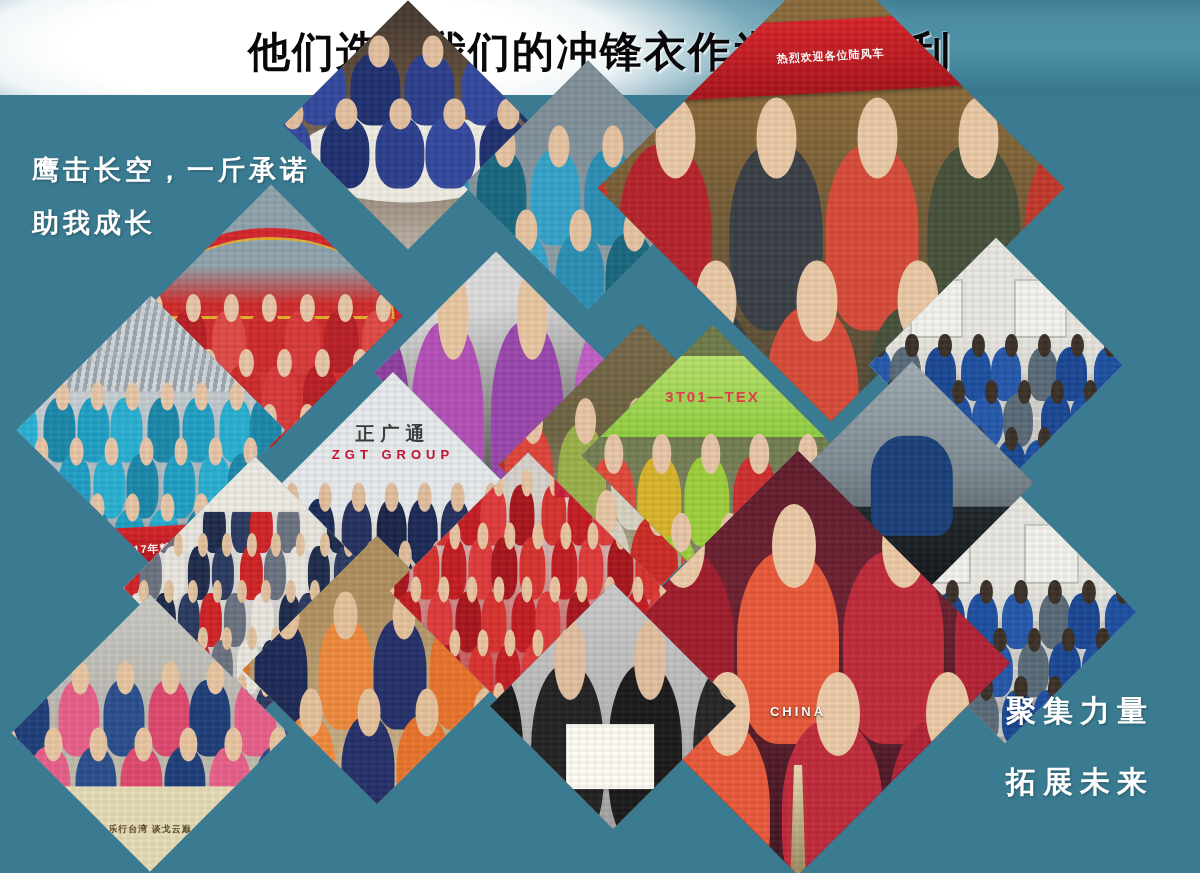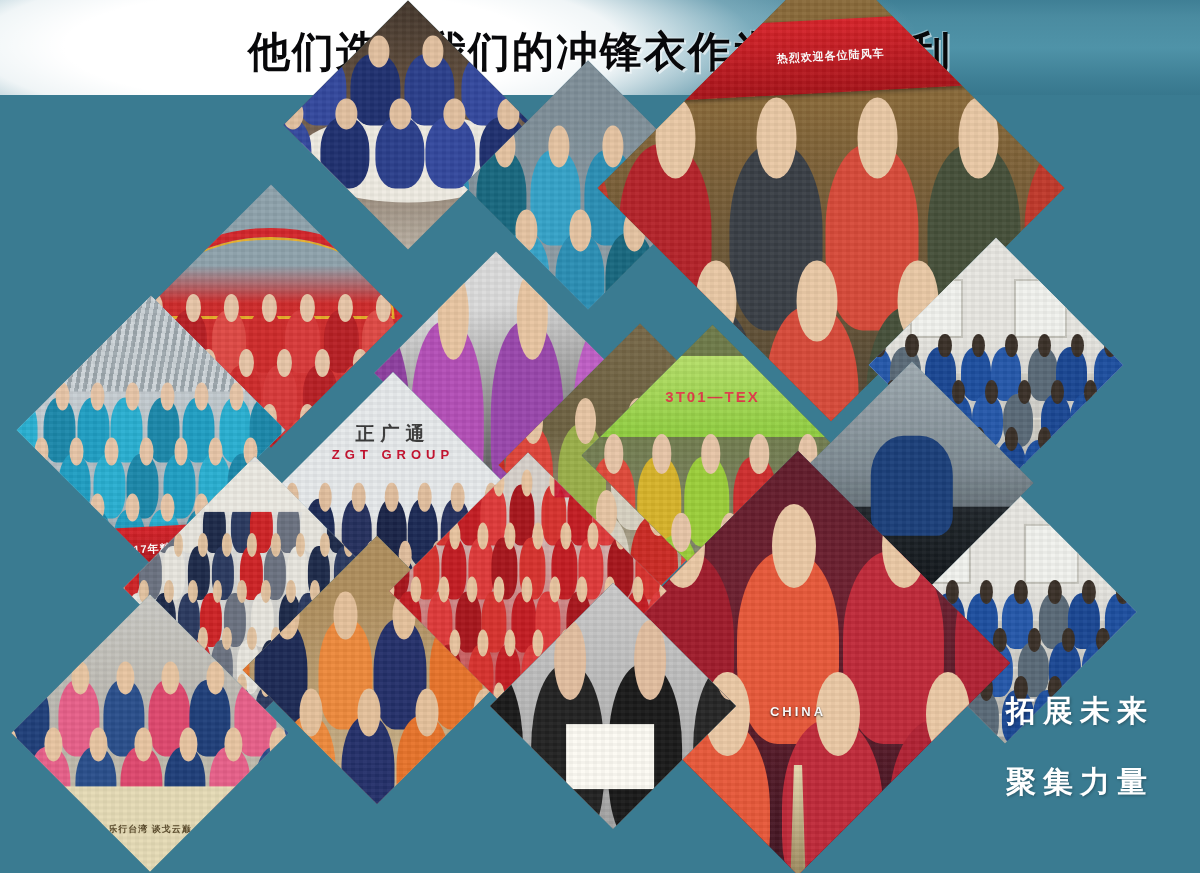--- a/index.html
+++ b/index.html
@@ -940,20 +940,22 @@
               <i style="left: 74.9864%; top: 0%; width: 23%; height: 115%; background: rgb(38, 38, 38);"></i>
               <i style="left: 81.5%; top: -28%; width: 10%; height: 50%; border-radius: 50%; background: rgb(227, 191, 160);"></i>
             </div>
             <div style="position: absolute; left: 34%; top: 56%; width: 30%; height: 22%; background: rgb(253, 251, 244); box-shadow: rgba(0, 0, 0, 0.4) 0px 1px 3px;"></div>
           </div>
         </div>
       </div>
     </div>
 
   <div class="slogan" id="slogan-left">
+    <div class="line">鹰击长空，一斤承诺</div>
+    <div class="line">助我成长</div>
   </div>
 
   <div class="slogan" id="slogan-right">
+    <div class="line">聚集力量</div>
     <div class="line">拓展未来</div>
-    <div class="line">聚集力量</div>
   </div>
 
 </div>
 
 </body></html>

